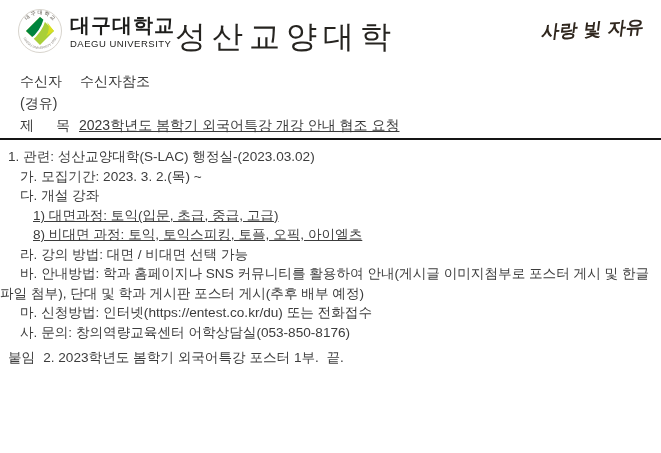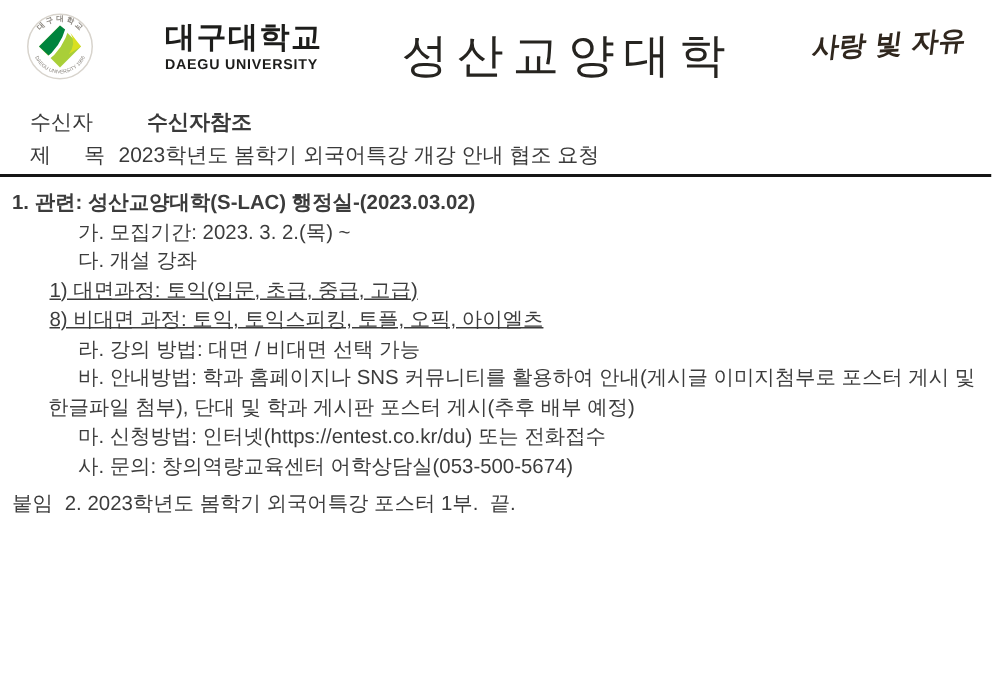--- a/index.html
+++ b/index.html
@@ -14,61 +14,61 @@
 
   
   .header {
     display:flex;
     align-items:flex-start;
     padding:8px 12px 0 17px;
     height:58px;
   }
   .logo-wrap { display:flex; align-items:flex-start; gap:7px; flex:0 0 auto; }
   .logo-svg { width:46px; height:46px; display:block; }
-  .uni-names { padding-top:7px;margin-left:40px; }
+  .uni-names { padding-top:7px; }
   .uni-kr {
     font-size:20px; font-weight:bold; color:#1d1d1b;
     letter-spacing:1px; line-height:1; white-space:nowrap;
   }
   .uni-en {
-    font-size:9.5px; font-weight:bold; color:#1d1d1b;
+    font-size:9.5px; font-weight:normal; color:#1d1d1b;
     letter-spacing:0.5px; margin-top:3px; white-space:nowrap;
   }
   .dept-title {
-    flex:1 1 auto; text-align:center;
+    flex:1 1 auto; 
     font-size:31px; color:#262420; letter-spacing:6px;
     padding-top:8px; white-space:nowrap;
   }
   .slogan {
     flex:0 0 auto;
     font-family:"DejaVu Serif", serif;
     font-size:18px; font-weight:bold; color:#30271e;
     transform:rotate(-3deg) skewX(-10deg);
     padding:9px 4px 0 0; white-space:nowrap;
   }
 
   
   .meta { padding:12px 0 0 20px; font-size:14px; color:#3a3a3a; }
   .meta-row { height:22px; line-height:22px; white-space:nowrap; }
-  .recipient-value { margin-left:36px;font-weight:bold; }
+  .recipient-value { margin-left:18px; }
   .subject-mok { margin-left:22px; }
-  .subject-text { margin-left:9px; }
+  .subject-text { margin-left:9px;text-decoration:underline; }
   .rule { border-top:2px solid #151515; margin-top:2px; width:661px; }
 
   
   .doc-body {
     padding:7px 2px 0 0;
     font-size:13.6px;
     line-height:19.5px;
     color:#3c3c3c;
     word-break:break-all;
   }
   .body-line { margin:0; }
-  .indent-0 { text-indent:8px;font-weight:bold; }
-  .indent-1 { text-indent:20px;padding-left:32px; }
+  .indent-0 { text-indent:8px; }
+  .indent-1 { text-indent:20px; }
   .indent-2 { text-indent:33px;text-decoration:underline; }
 
   
   .attachments {
     display:flex; align-items:flex-start;
     padding-left:8px; margin-top:5px;
     font-size:13.6px; line-height:21px; color:#3c3c3c;
   }
   .attach-label { white-space:nowrap;text-align:center; }
   .attach-items { margin-left:8px; }
@@ -103,36 +103,39 @@
   </div>
   <div class="dept-title">성산교양대학</div>
   <div class="slogan">사랑 빛 자유</div>
 </div>
 
 <div class="meta">
   <div class="meta-row">
     <span>수신자</span><span class="recipient-value">수신자참조</span>
   </div>
   <div class="meta-row">
+    <span>(경유)</span>
+  </div>
+  <div class="meta-row">
     <span>제</span><span class="subject-mok">목</span><span class="subject-text">2023학년도 봄학기 외국어특강 개강 안내 협조 요청</span>
   </div>
 </div>
 <div class="rule"></div>
 
 <div class="doc-body">
 
 <p class="body-line indent-0">1. 관련: 성산교양대학(S-LAC) 행정실-(2023.03.02)</p>
     <p class="body-line indent-1">가. 모집기간: 2023. 3. 2.(목) ~</p>
     <p class="body-line indent-1">다. 개설 강좌</p>
     <p class="body-line indent-2">1) 대면과정: 토익(입문, 초급, 중급, 고급)</p>
     <p class="body-line indent-2">8) 비대면 과정: 토익, 토익스피킹, 토플, 오픽, 아이엘츠</p>
     <p class="body-line indent-1">라. 강의 방법: 대면 / 비대면 선택 가능</p>
     <p class="body-line indent-1">바. 안내방법: 학과 홈페이지나 SNS 커뮤니티를 활용하여 안내(게시글 이미지첨부로 포스터 게시 및 한글파일 첨부), 단대 및 학과 게시판 포스터 게시(추후 배부 예정)</p>
     <p class="body-line indent-1">마. 신청방법: 인터넷(https://entest.co.kr/du) 또는 전화접수</p>
-    <p class="body-line indent-1">사. 문의: 창의역량교육센터 어학상담실(053-500-5674)</p>
+    <p class="body-line indent-1">사. 문의: 창의역량교육센터 어학상담실(053-850-8176)</p>
   </div>
 
 <div class="attachments">
   <div class="attach-label">붙임</div>
   <div class="attach-items">
 
       <div class="attach-item">2. 2023학년도 봄학기 외국어특강 포스터 1부.  끝.</div>
     </div>
 </div>
 

